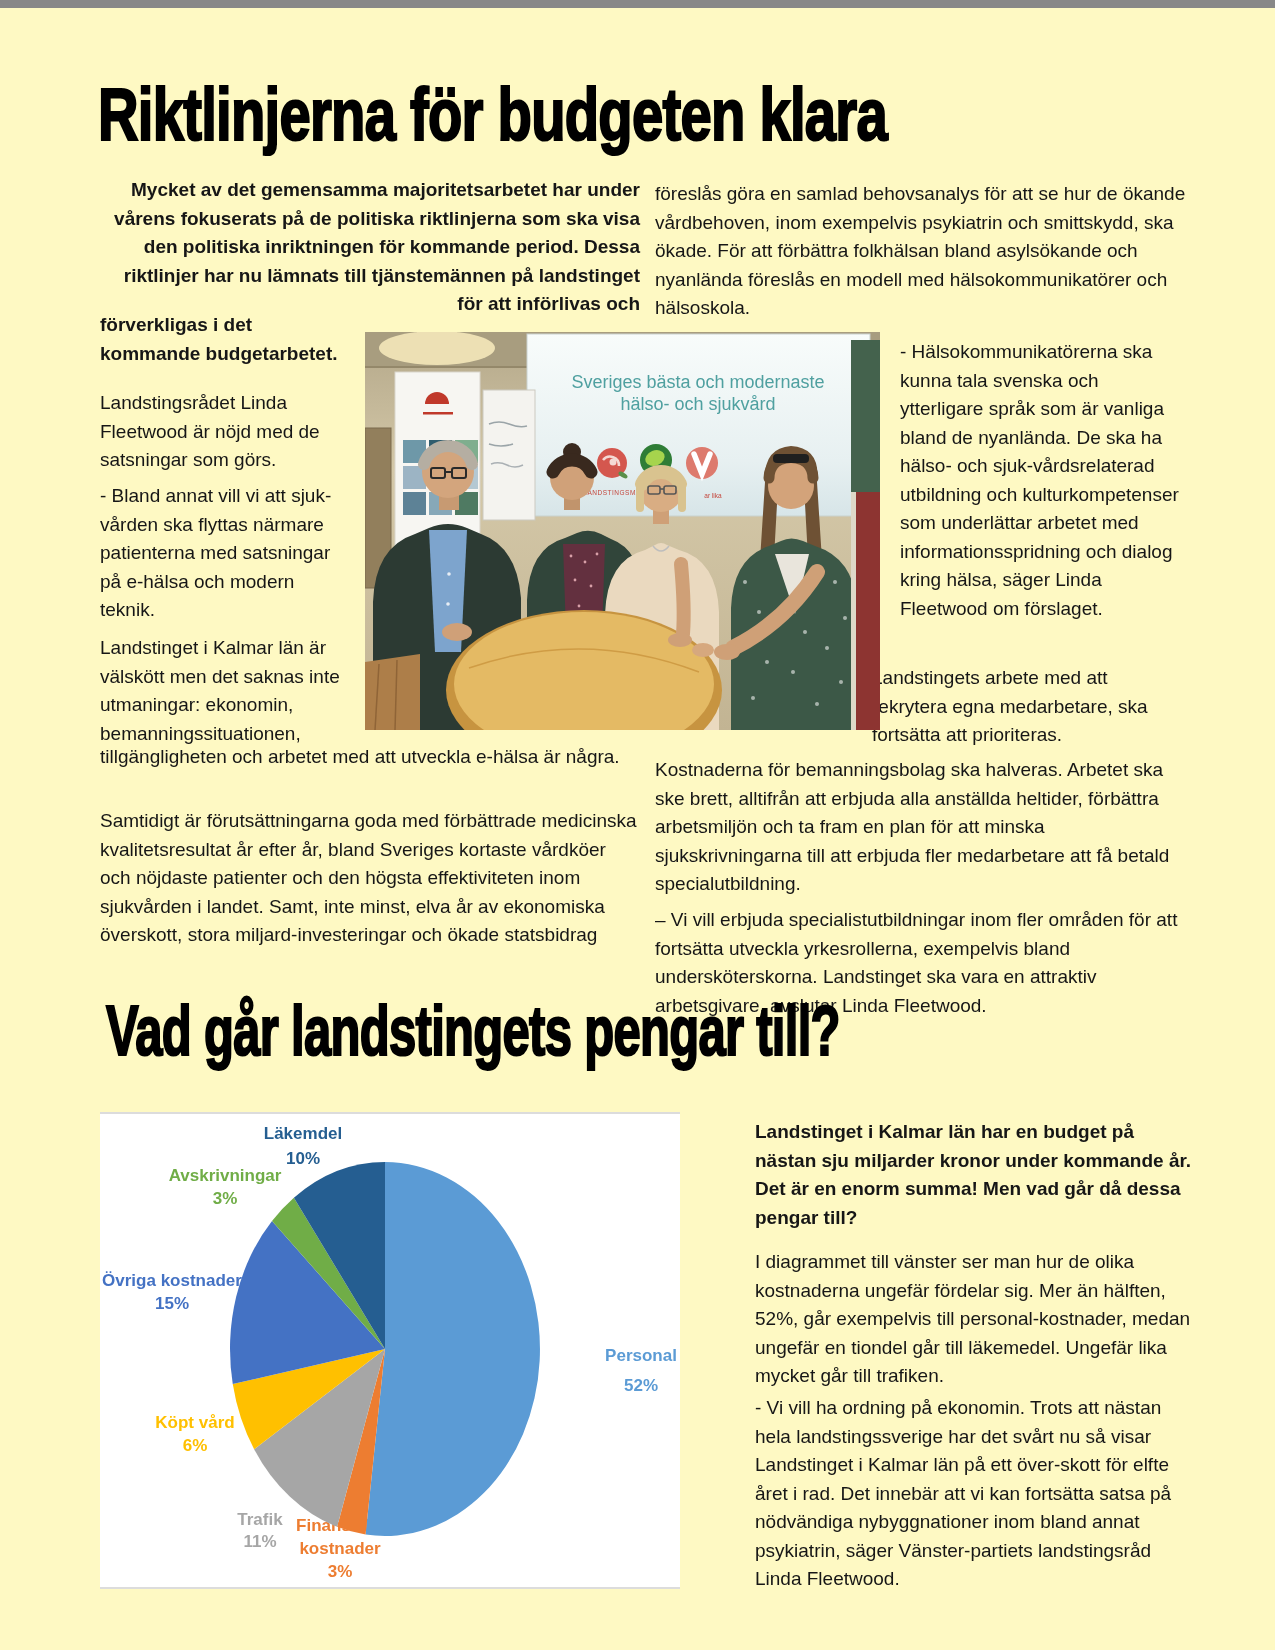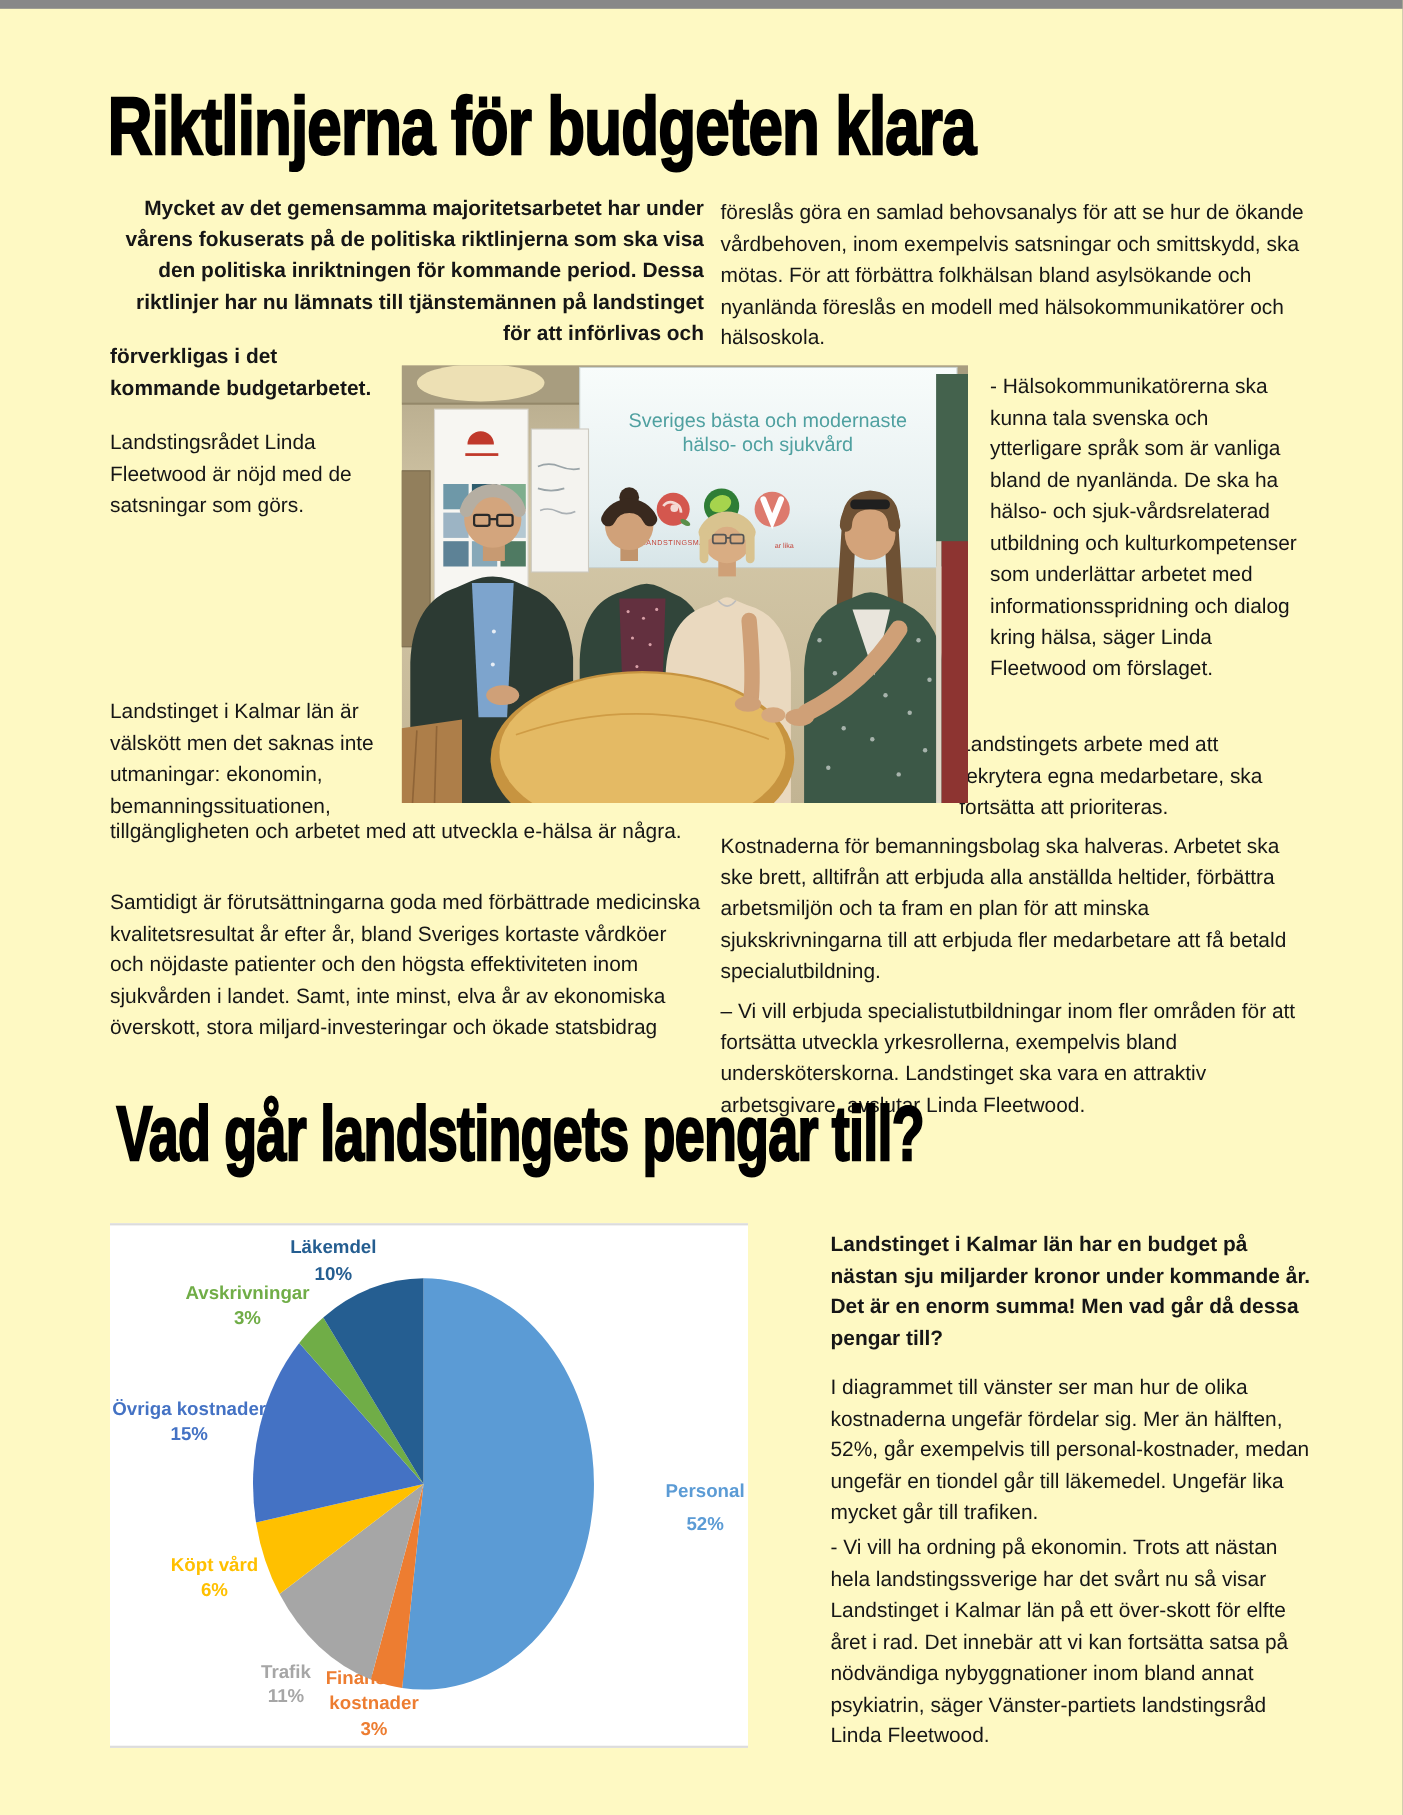--- a/index.html
+++ b/index.html
@@ -20,25 +20,26 @@
 </head>
 <body>
 
 <div class="page">
 
   <div class="headline" style="left:98px;top:70px;font-size:74px;transform:scaleX(0.76);">Riktlinjerna för budgeten klara</div>
 
   <div class="para bold" style="left:100px;top:168px;width:540px;text-align:right;">Mycket av det gemensamma majoritetsarbetet har under vårens fokuserats på de politiska riktlinjerna som ska visa den politiska inriktningen för kommande period. Dessa riktlinjer har nu lämnats till tjänstemännen på landstinget för att införlivas och</div>
   <div class="para bold" style="left:100px;top:303px;width:250px;">förverkligas i det kommande budgetarbetet.</div>
   <div class="para" style="left:100px;top:381px;width:247px;">Landstingsrådet Linda Fleetwood är nöjd med de satsningar som görs.</div>
+  <div class="para" style="left:100px;top:474px;width:247px;">- Bland annat vill vi att sjuk-vården ska flyttas närmare patienterna med satsningar på e-hälsa och modern teknik.</div>
   <div class="para" style="left:100px;top:626px;width:247px;">Landstinget i Kalmar län är välskött men det saknas inte utmaningar: ekonomin, bemanningssituationen,</div>
   <div class="para" style="left:100px;top:735px;width:540px;">tillgängligheten och arbetet med att utveckla e-hälsa är några.</div>
   <div class="para" style="left:100px;top:799px;width:540px;">Samtidigt är förutsättningarna goda med förbättrade medicinska kvalitetsresultat år efter år, bland Sveriges kortaste vårdköer och nöjdaste patienter och den högsta effektiviteten inom sjukvården i landet. Samt, inte minst, elva år av ekonomiska överskott, stora miljard-investeringar och ökade statsbidrag</div>
 
-  <div class="para" style="left:655px;top:172px;width:535px;">föreslås göra en samlad behovsanalys för att se hur de ökande vårdbehoven, inom exempelvis satsningar och smittskydd, ska mötas. För att förbättra folkhälsan bland asylsökande och nyanlända föreslås en modell med hälsokommunikatörer och hälsoskola.</div>
+  <div class="para" style="left:655px;top:172px;width:535px;">föreslås göra en samlad behovsanalys för att se hur de ökande vårdbehoven, inom exempelvis psykiatrin och smittskydd, ska ökade. För att förbättra folkhälsan bland asylsökande och nyanlända föreslås en modell med hälsokommunikatörer och hälsoskola.</div>
   <div class="para" style="left:900px;top:330px;width:283px;">- Hälsokommunikatörerna ska kunna tala svenska och ytterligare språk som är vanliga bland de nyanlända. De ska ha hälso- och sjuk-vårdsrelaterad utbildning och kulturkompetenser som underlättar arbetet med informationsspridning och dialog kring hälsa, säger Linda Fleetwood om förslaget.</div>
   <div class="para" style="left:872px;top:656px;width:283px;">Landstingets arbete med att rekrytera egna medarbetare, ska fortsätta att prioriteras.</div>
   <div class="para" style="left:655px;top:748px;width:535px;">Kostnaderna för bemanningsbolag ska halveras. Arbetet ska ske brett, alltifrån att erbjuda alla anställda heltider, förbättra arbetsmiljön och ta fram en plan för att minska sjukskrivningarna till att erbjuda fler medarbetare att få betald specialutbildning.</div>
   <div class="para" style="left:655px;top:898px;width:535px;">– Vi vill erbjuda specialistutbildningar inom fler områden för att fortsätta utveckla yrkesrollerna, exempelvis bland undersköterskorna. Landstinget ska vara en attraktiv arbetsgivare, avslutar Linda Fleetwood.</div>
 
   <div class="photo-wrap">
     <svg viewBox="0 0 515 398" width="515" height="398">
       <defs>
         <linearGradient id="wallGrad" x1="0" y1="0" x2="0" y2="1">
           <stop offset="0" stop-color="#b3a789"></stop>

